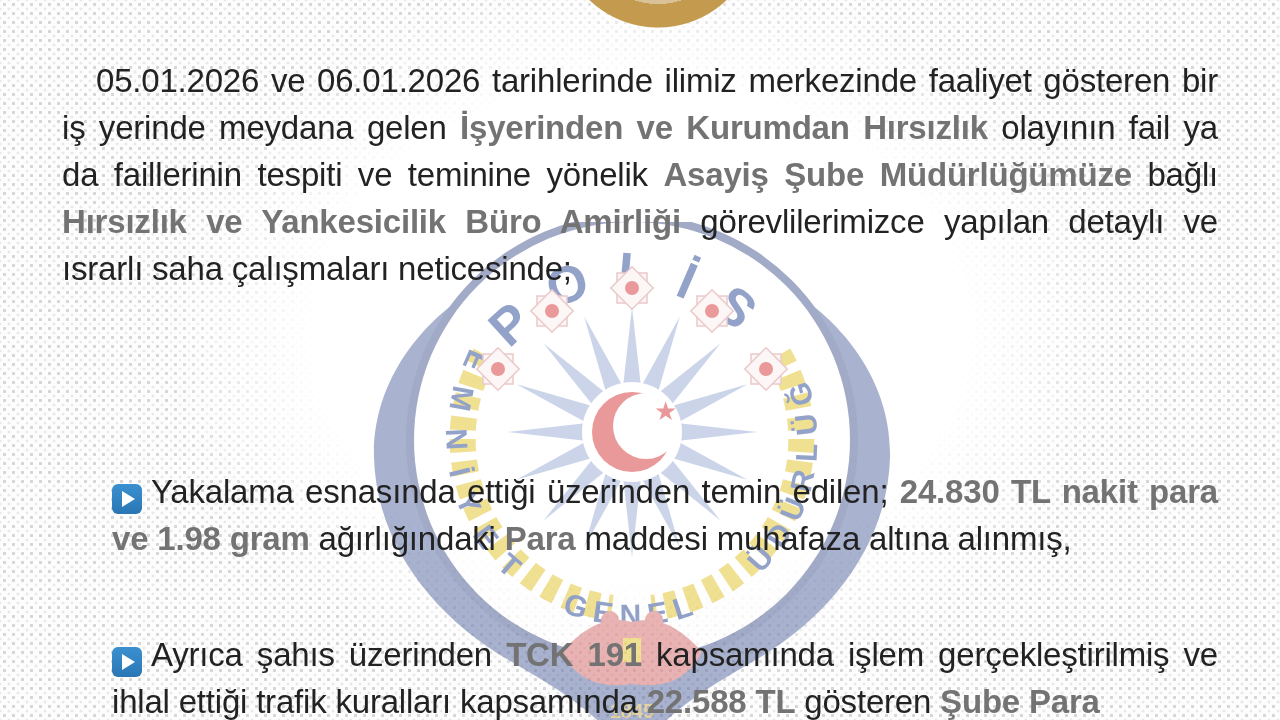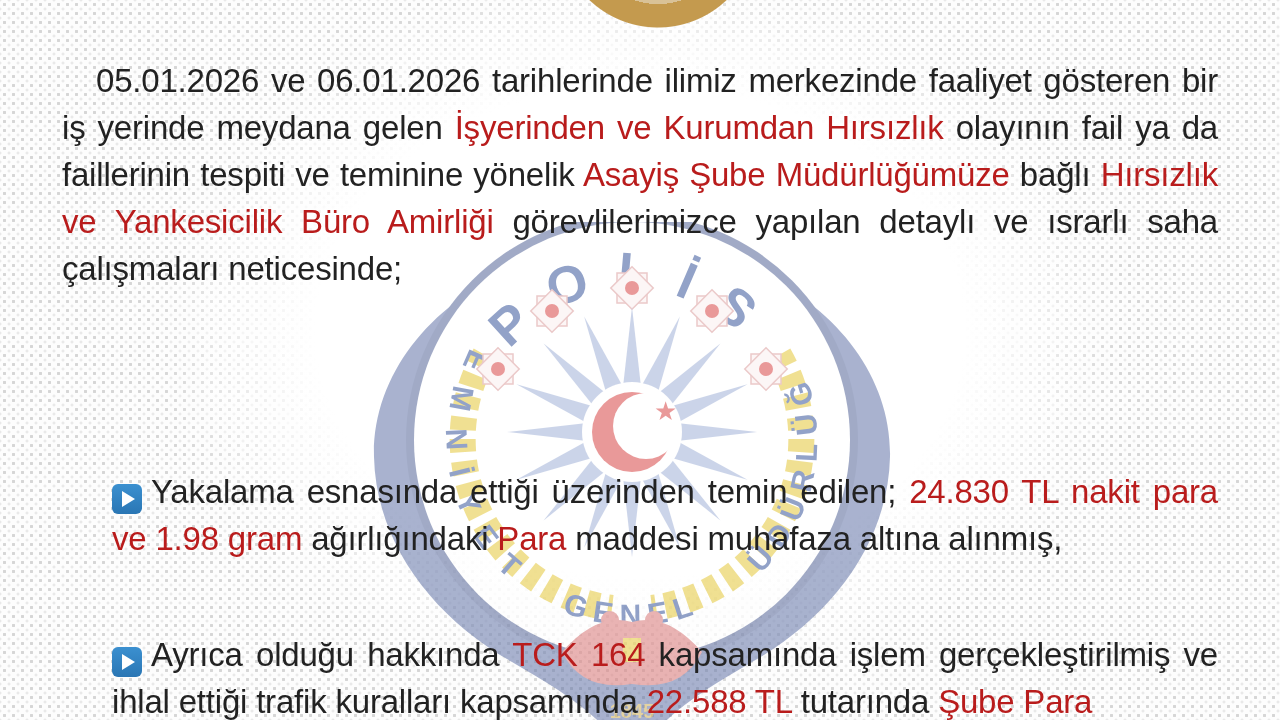--- a/index.html
+++ b/index.html
@@ -29,21 +29,21 @@
   .watermark{position:absolute;left:362px;top:222px;width:540px;height:560px;}
   .wm-ring-text{font-family:"Liberation Sans", sans-serif;font-weight:bold;}
   
   .txt{
     position:absolute;
     color:#222222;
     font-size:33px;line-height:47px;
     text-align:justify;
     letter-spacing:-0.2px;
   }
-  .txt .b{font-weight:normal;color:#b91c1c;}
+  .txt .b{font-weight:bold;color:#737373;}
   .intro{left:62px;right:62px;top:57px;text-indent:34px;}
   .bullet{left:112px;right:62px;}
   .b1{top:348px;}
   .b2{top:468px;}
   .b3{top:631px;}
   .play{
     display:inline-flex;align-items:center;justify-content:center;
     width:30px;height:30px;border-radius:6px;
     background:linear-gradient(#3b90d0,#2a76b4);
     vertical-align:-4px;margin-right:9px;
@@ -166,16 +166,16 @@
 
   <div class="txt bullet b2">
     <span class="play">
         <span class="tri"></span>
       </span><span>Yakalama esnasında ettiği üzerinden temin edilen; </span><span class="b">24.830 TL nakit para ve 1.98 gram</span><span> ağırlığındaki </span><span class="b">Para</span><span> maddesi muhafaza altına alınmış,</span>
   </div>
 
   <div class="txt bullet b3">
     <span class="play">
         <span class="tri"></span>
-      </span><span>Ayrıca olduğu hakkında </span><span class="b">TCK 164</span><span> kapsamında işlem gerçekleştirilmiş ve ihlal ettiği trafik kuralları kapsamında </span><span class="b">22.588 TL</span><span> tutarında </span><span class="b">Şube Para</span>
+      </span><span>Ayrıca şahıs üzerinden </span><span class="b">TCK 191</span><span> kapsamında işlem gerçekleştirilmiş ve ihlal ettiği trafik kuralları kapsamında </span><span class="b">22.588 TL</span><span> gösteren </span><span class="b">Şube Para</span>
   </div>
 
 </div>
 
 </body></html>

